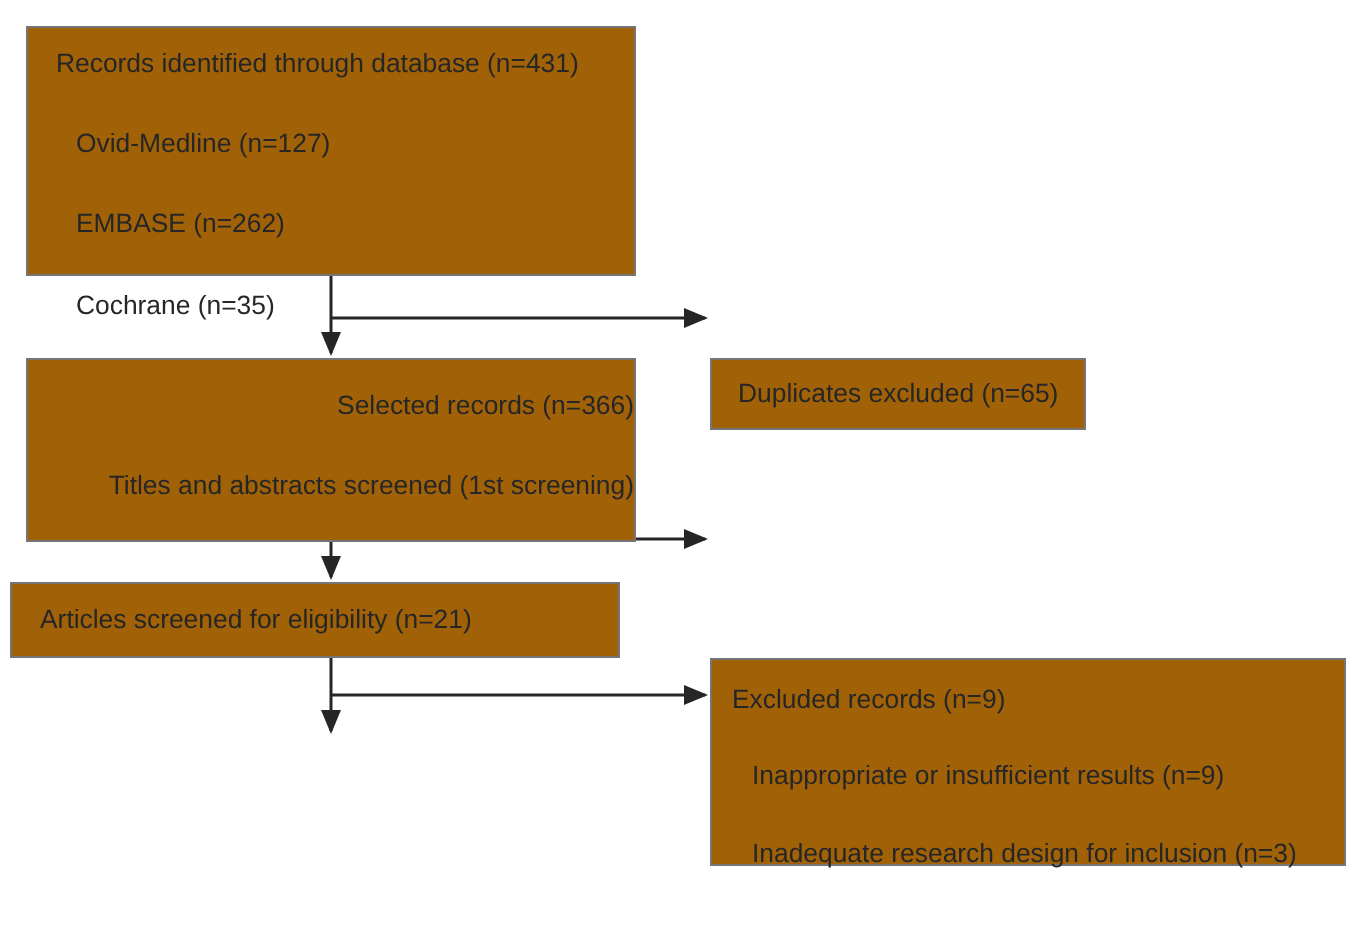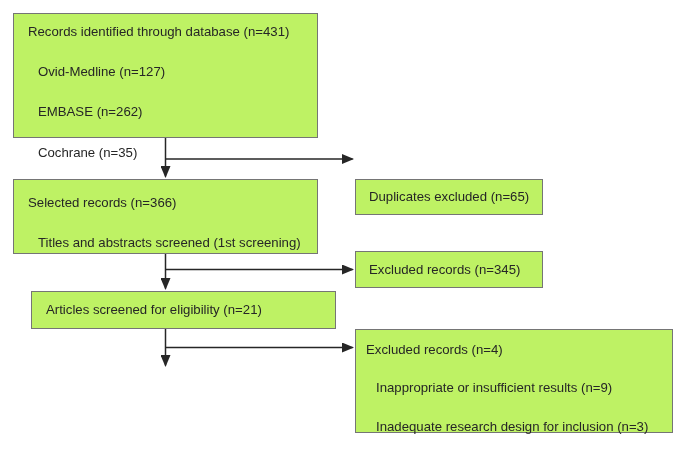--- a/index.html
+++ b/index.html
@@ -10,35 +10,35 @@
     background: #ffffff;
     font-family: "Liberation Sans", sans-serif;
     font-size: 13.2px;
     color: #262626;
     overflow: hidden;
   }
   .box {
     position: absolute;
     box-sizing: border-box;
     border: 1.5px solid #757575;
-    background: #bef264;
+    background: #a16207;
   }
   .box .line {
     display: block;
     white-space: nowrap;
     line-height: 23.2px;
   }
   .box .indent { padding-left: 10px; margin-top: 17px; }
   .vcenter { display: flex; align-items: center; }
 
   .box-identified   { left: 13px;  top: 13px;  width: 305px; height: 125px; padding: 6px 0 0 14px; }
   .box-duplicates   { left: 355px; top: 142px; width: 188px; height: 36px;  padding-left: 13px; margin-top: 37px; }
-  .box-selected     { left: 13px;  top: 179px; width: 305px; height: 75px;  padding: 11px 0 0 14px; }
+  .box-selected     { left: 13px;  top: 179px; width: 305px; height: 92px;  padding: 11px 0 0 14px; text-align: right; }
   .box-excluded345  { left: 355px; top: 251px; width: 188px; height: 37px;  padding-left: 13px; }
-  .box-eligibility  { left: 31px;  top: 291px; width: 305px; height: 38px;  padding-left: 14px; }
+  .box-eligibility  { left: 5px;  top: 291px; width: 305px; height: 38px;  padding-left: 14px; }
   .box-excluded8    { left: 355px; top: 329px; width: 318px; height: 104px; padding: 9px 0 0 10px; }
   .box-excluded8 .line { line-height: 21.4px; }
   .box-included     { left: 13px;  top: 368px; width: 305px; height: 81px;  padding: 9px 0 0 14px; }
   .box-included .line { line-height: 21.5px; }
 
   .arrows {
     position: absolute;
     left: 0; top: 0;
     width: 681px; height: 465px;
     pointer-events: none;
@@ -78,28 +78,25 @@
 
   <div class="box box-duplicates vcenter">
     <span class="line">Duplicates excluded (n=65)</span>
   </div>
 
   <div class="box box-selected">
     <span class="line">Selected records (n=366)</span>
     <span class="line indent">Titles and abstracts screened (1st screening)</span>
   </div>
 
-  <div class="box box-excluded345 vcenter">
-    <span class="line">Excluded records (n=345)</span>
-  </div>
 
   <div class="box box-eligibility vcenter">
     <span class="line">Articles screened for eligibility (n=21)</span>
   </div>
 
   <div class="box box-excluded8">
-    <span class="line">Excluded records (n=4)</span>
+    <span class="line">Excluded records (n=9)</span>
     <span class="line indent">Inappropriate or insufficient results (n=9)</span>
     <span class="line indent">Inadequate research design for inclusion (n=3)</span>
   </div>
 
 
 </div>
 
 </body></html>

